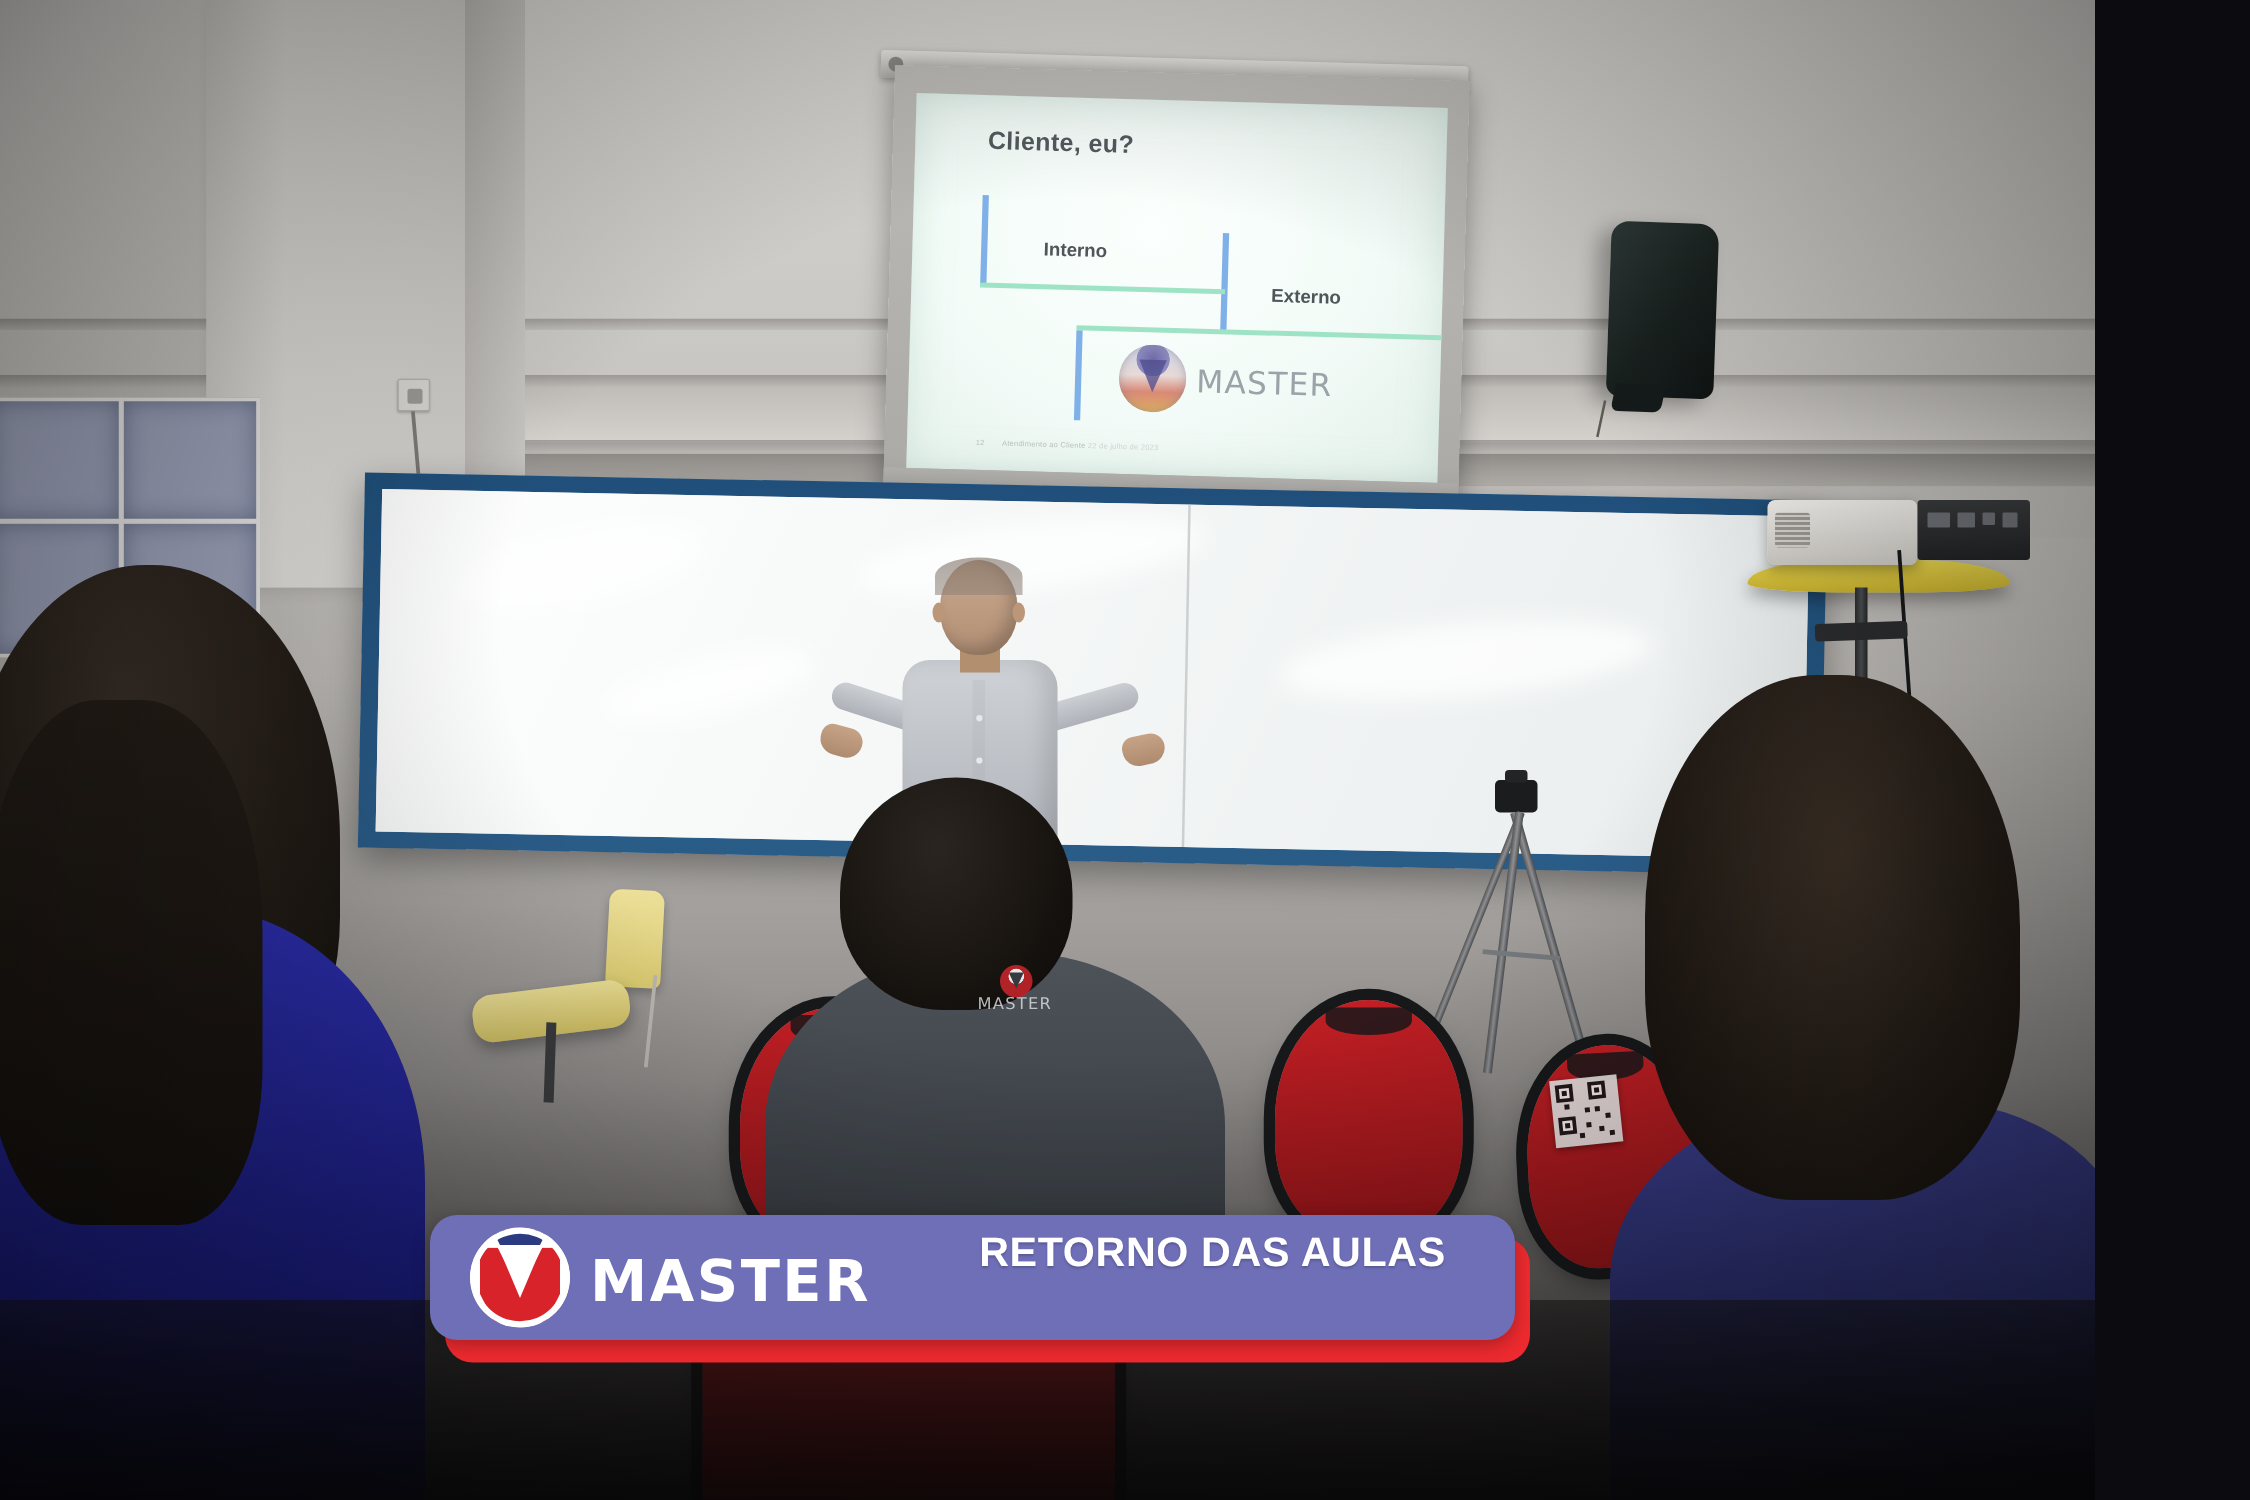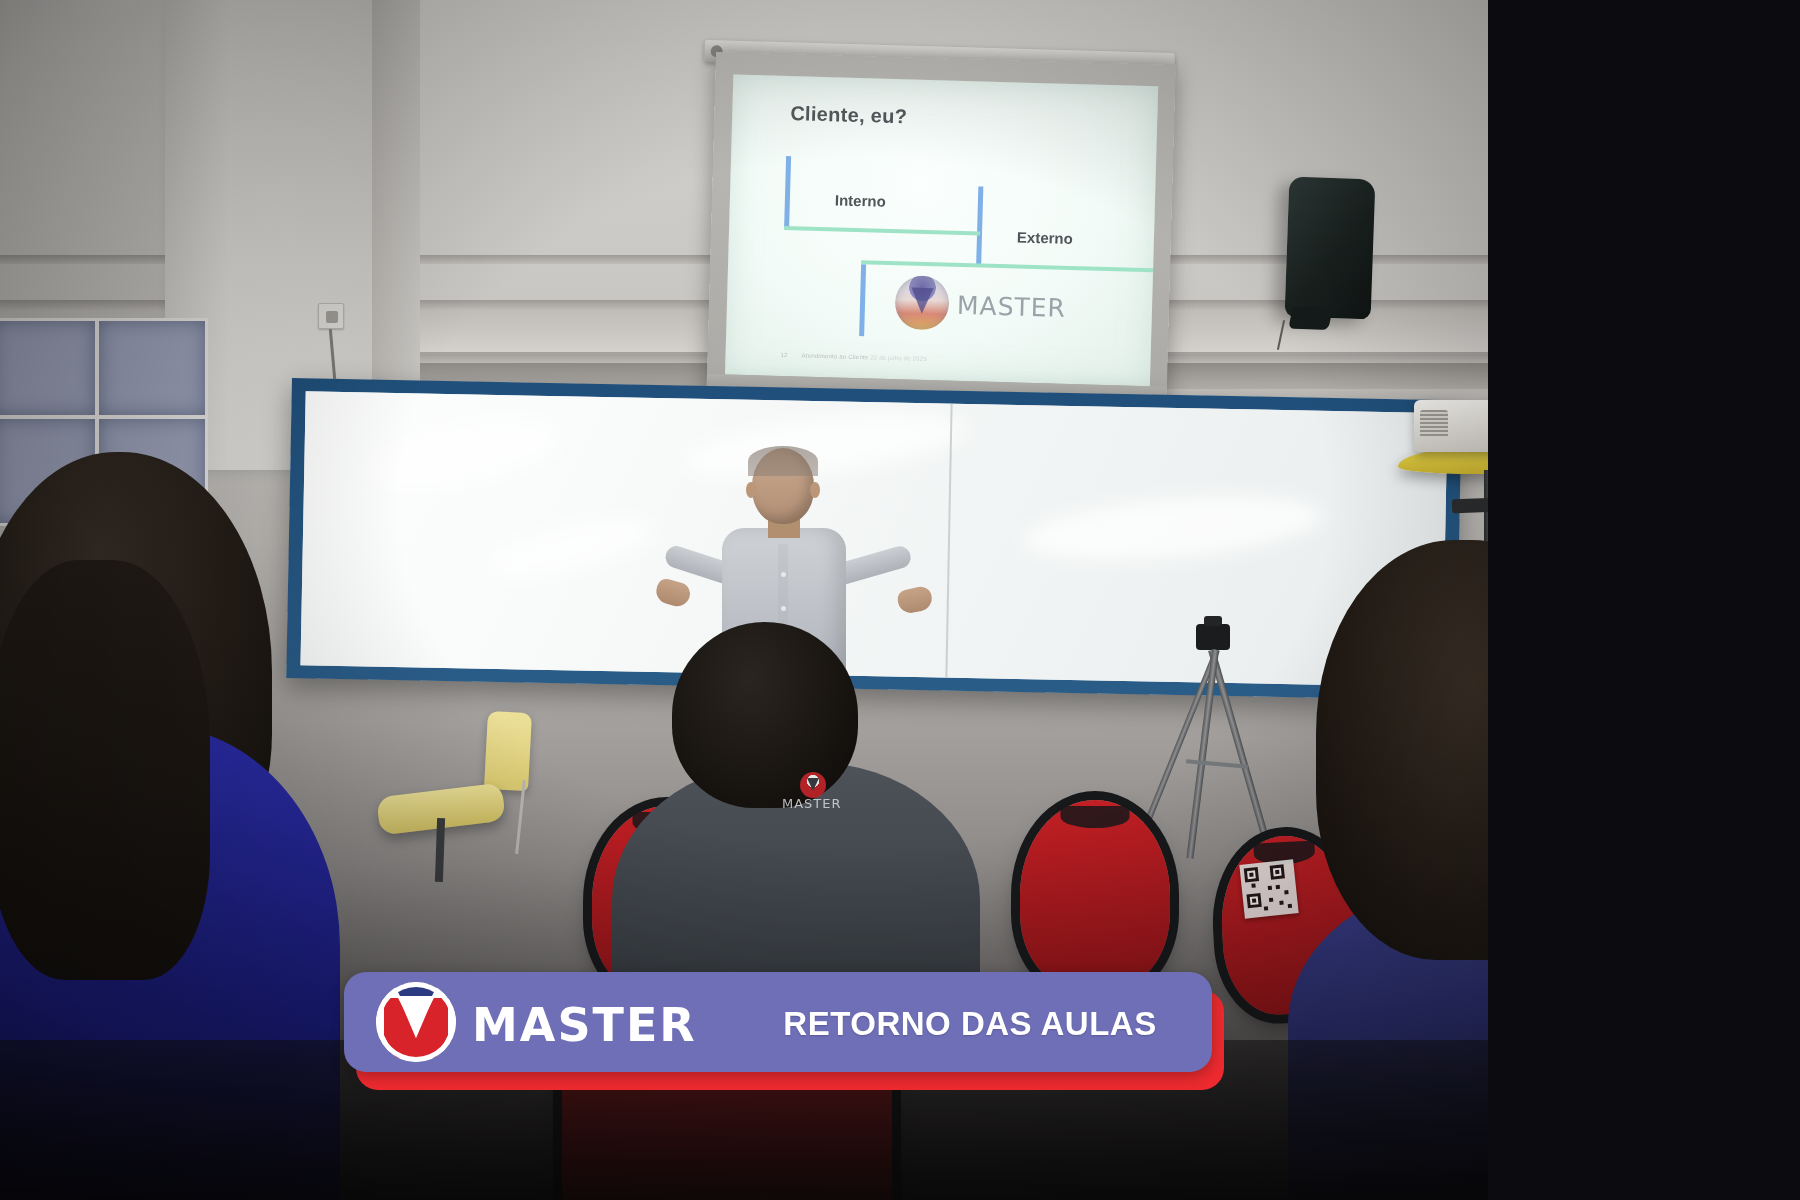--- a/index.html
+++ b/index.html
@@ -1,19 +1,19 @@
 <!DOCTYPE html>
 <html><head>
 <meta charset="utf-8">
 <style>
   * { margin:0; padding:0; box-sizing:border-box; }
   html,body { width:1800px; height:1200px; overflow:hidden; background:#0c0c10; }
   body { font-family:"Liberation Sans", sans-serif; }
 
-  #scene { position:relative; width:1488px; height:1200px; overflow:hidden;
+  #scene { position:relative; width:1676px; height:1200px; overflow:hidden;
            background:#15803d; }
 
   
   .wall {
     position:absolute; left:0; top:0; width:1800px; height:1200px;
     background:
       linear-gradient(to bottom, #cfcdc9 0%, #c9c7c3 28%, #bebbb7 45%, #a8a5a2 58%, #8d8a88 72%, #5d5a59 86%, #353334 100%);
   }
   
   .wall-upper {
@@ -469,21 +469,20 @@
     font-size:46px; font-weight:600; color:#ffffff; letter-spacing:2px;
     font-family:"DejaVu Sans", sans-serif;
   }
   .banner-texts {
     position:absolute; left:396px; top:12px; width:460px;
     text-align:center; color:#ffffff;
   }
   .banner-title {
     font-size:33px; font-weight:bold; letter-spacing:.5px; line-height:1.12;
     text-shadow:0 1px 2px rgba(0,0,0,.2);
-    margin-top:22px;
   }
   .banner-sub {
     font-size:24px; font-weight:400; letter-spacing:.4px; line-height:1.2;
     margin-top:2px;
   }
 </style>
 </head>
 <body>
 
 <div id="scene">

